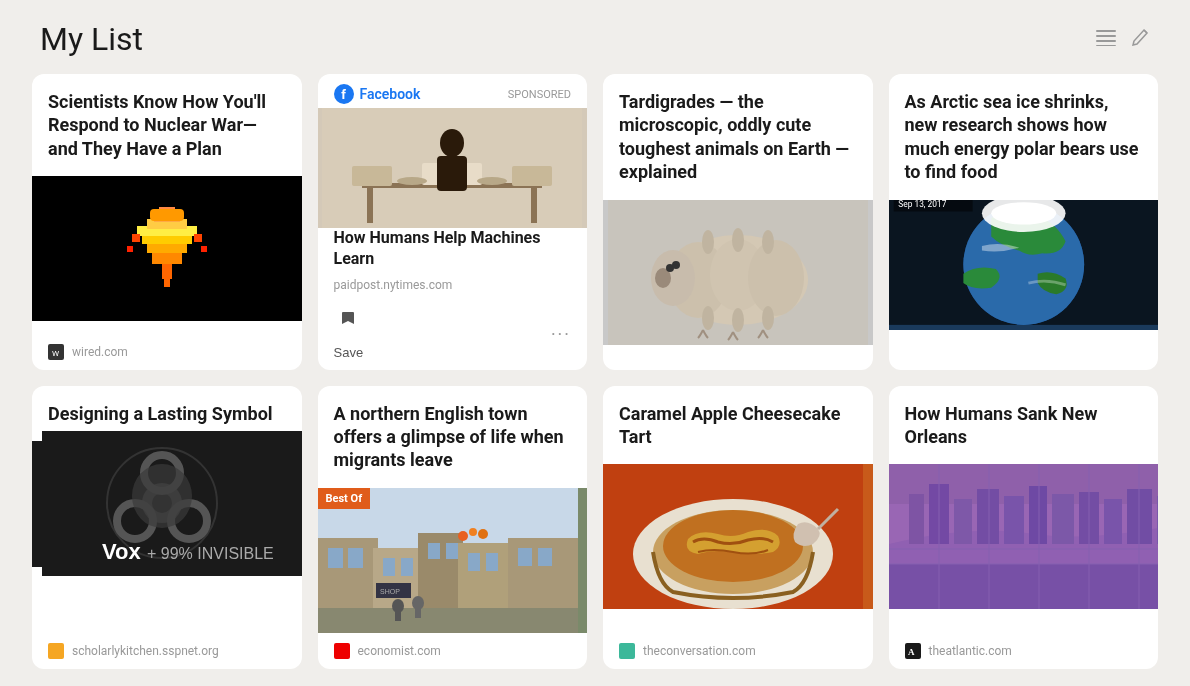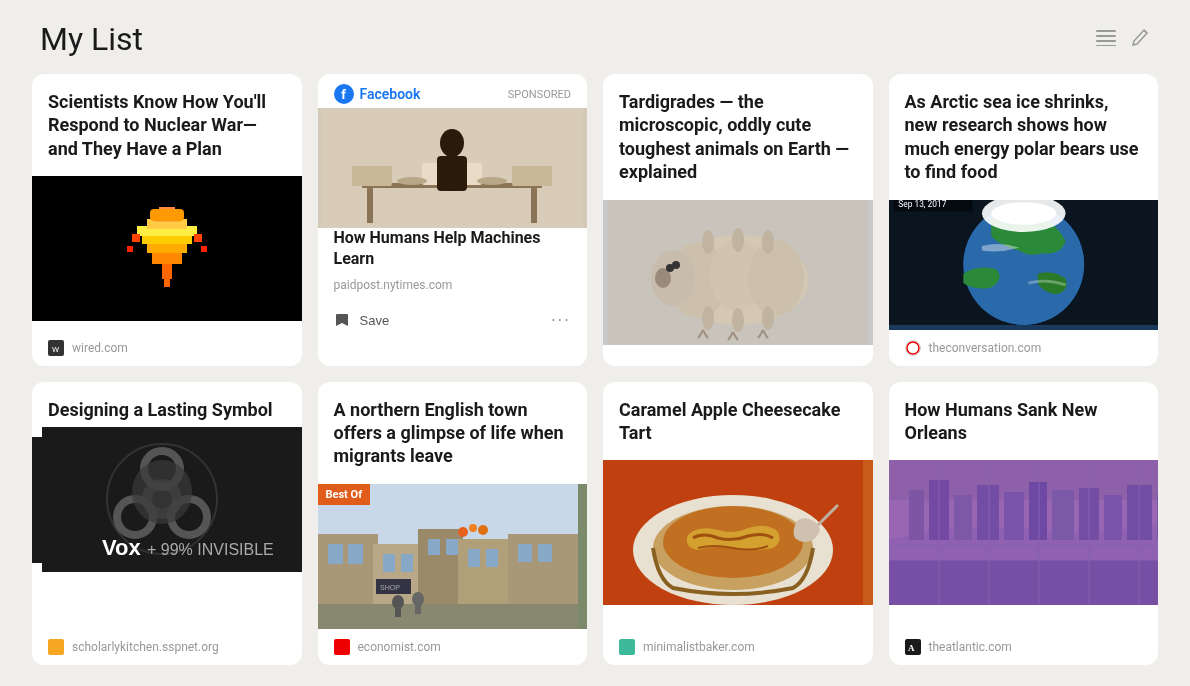--- a/index.html
+++ b/index.html
@@ -114,27 +114,28 @@
     }
     .card-actions {
       display: flex;
       align-items: center;
       justify-content: space-between;
       padding: 10px 16px;
     }
     .save-btn {
       display: flex;
       align-items: center;
-      gap: 10px;
+      gap: 19px;
       font-size: 13px;
       color: #555;
       cursor: pointer;
       background: none;
       border: none;
       padding: 0;
+      flex-direction: column;
     }
     .more-btn {
       color: #999;
       cursor: pointer;
       font-size: 18px;
       letter-spacing: 2px;
     }
     
     .best-of-badge {
       background: #e05c1a;
@@ -368,29 +369,20 @@
           <ellipse cx="145" cy="25" rx="45" ry="20" fill="white" opacity="0.9"></ellipse>
           <ellipse cx="145" cy="25" rx="35" ry="12" fill="white"></ellipse>
 
           <path d="M100 60 Q120 55 140 62 Q120 68 100 65 Z" fill="white" opacity="0.4"></path>
           <path d="M150 100 Q170 95 190 102" stroke="white" stroke-width="3" opacity="0.3" fill="none"></path>
 
           <rect x="5" y="5" width="85" height="18" fill="rgba(0,0,0,0.5)"></rect>
           <text x="10" y="18" font-size="9" fill="white">Sep 13, 2017</text>
         </svg>
       </div>
-      <div class="card-footer">
-        <div class="favicon" style="background:white; border:1px solid #ccc; width:16px; height:16px; border-radius:50%; display:flex; align-items:center; justify-content:center;">
-          <svg width="14" height="14" viewBox="0 0 14 14">
-              <circle cx="7" cy="7" r="6" fill="white" stroke="#e00" stroke-width="1.5"></circle>
-              <circle cx="7" cy="7" r="3" fill="white"></circle>
-            </svg>
-        </div>
-        <span class="source-text">theconversation.com</span>
-      </div>
     </div>
 
     <div class="card">
       <div class="card-top-text">
         <div class="card-title">Designing a Lasting Symbol</div>
       </div>
       <div class="img-vox">
         <svg width="260" height="145" viewBox="0 0 260 145">
           <rect width="260" height="145" fill="#1a1a1a"></rect>
 
@@ -486,21 +478,21 @@
           <path d="M95 88 Q110 84 130 88 Q150 92 165 86" stroke="#a05010" stroke-width="2" fill="none"></path>
 
           <path d="M195 60 Q205 55 215 65 Q220 72 210 80 Q200 85 192 78 Q188 70 195 60 Z" fill="#d0c0b0"></path>
           <path d="M215 65 L235 45" stroke="#c0b0a0" stroke-width="3"></path>
 
           <path d="M50 88 Q55 120 70 128 Q130 140 190 128 Q205 120 210 88" stroke="#8a6020" stroke-width="4" fill="none"></path>
         </svg>
       </div>
       <div class="card-footer">
         <div class="favicon" style="width:16px; height:16px; border-radius:2px; background:#3CB89A;"></div>
-        <span class="source-text">minimalistbaker.com</span>
+        <span class="source-text">theconversation.com</span>
       </div>
     </div>
 
     <div class="card">
       <div class="card-top-text">
         <div class="card-title">How Humans Sank New Orleans</div>
       </div>
       <div class="img-new-orleans">
         <svg width="290" height="145" viewBox="0 0 290 145">
 

